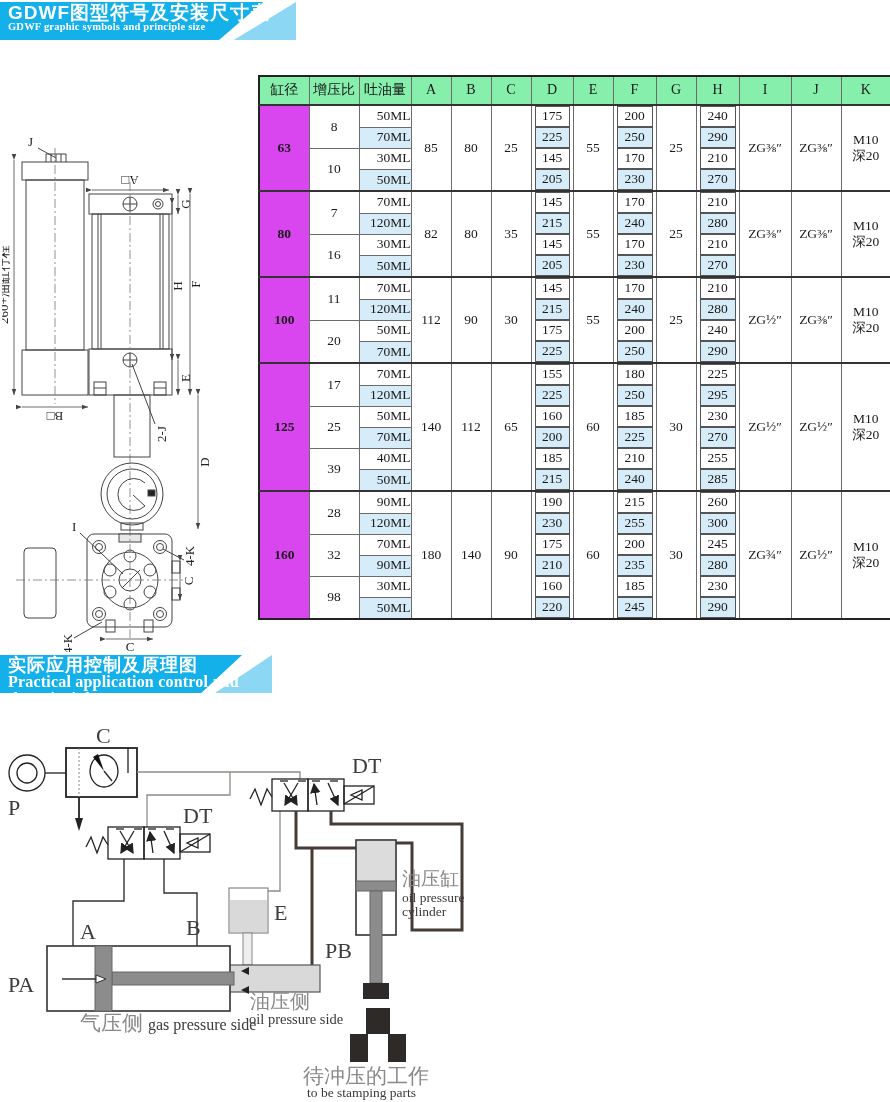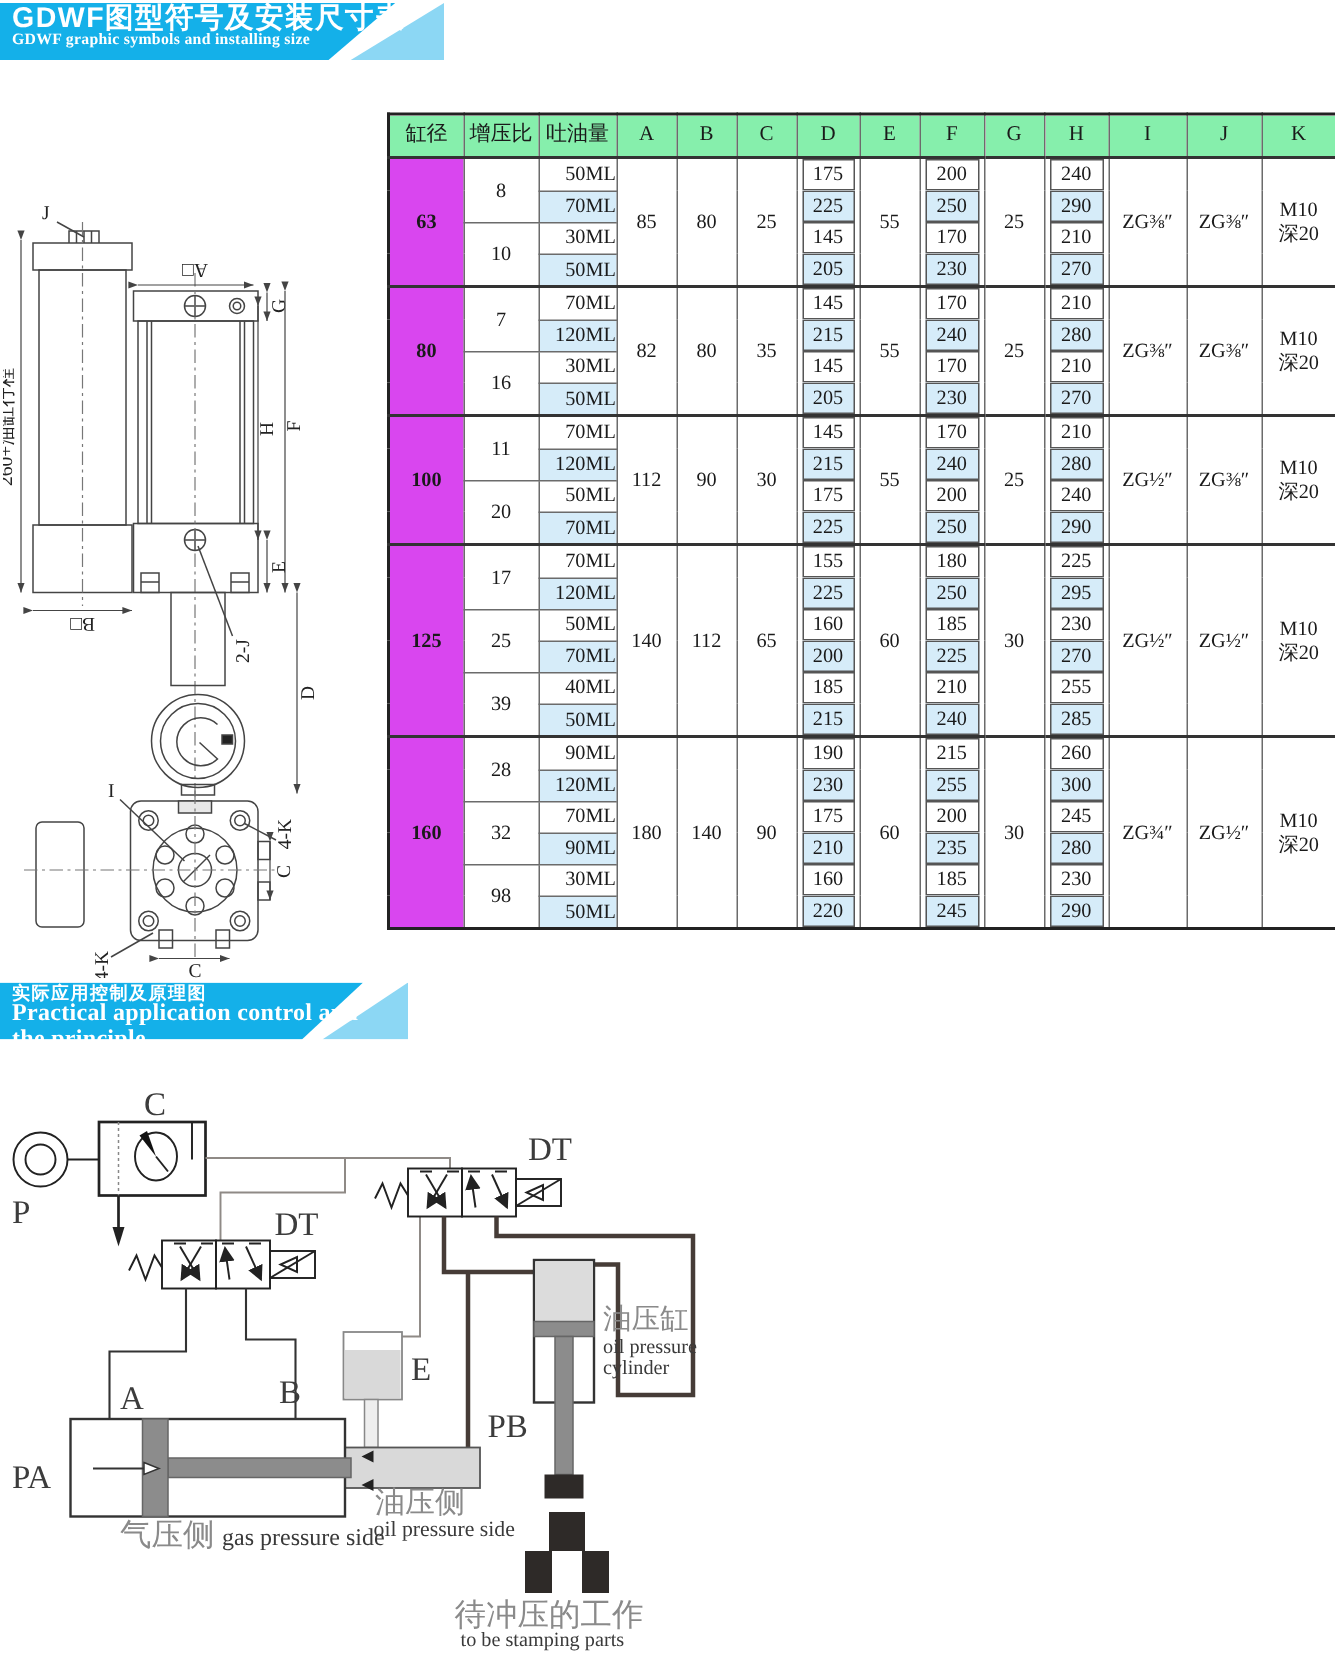--- a/index.html
+++ b/index.html
@@ -53,21 +53,21 @@
 </head>
 <body>
 
 <div id="page">
 
   <div class="banner" style="top:2px;width:296px;">
     <div class="b-main"></div>
     <div class="b-tri"></div>
     <div class="b-text">
       <div class="b-title">GDWF图型符号及安装尺寸表</div>
-      <div class="b-sub">GDWF graphic symbols and installing size</div>
+      <div class="b-sub">GDWF graphic symbols and principle size</div>
     </div>
   </div>
 
   <svg style="left:2px;top:62px;" width="254" height="590" viewBox="0 0 254 590">
     <defs>
       <marker id="da" markerWidth="9" markerHeight="8" refX="8" refY="4" orient="auto">
         <path d="M0,1 L8,4 L0,7 Z" fill="#444"></path>
       </marker>
     </defs>
 
@@ -575,21 +575,21 @@
             </td>
       </tr>
     </tbody>
   </table>
   </div>
 
   <div class="banner" style="top:655px;width:272px;">
     <div class="b-main"></div>
     <div class="b-tri"></div>
     <div class="b-text">
-      <div class="b-title" style="font-size:12px">实际应用控制及原理图</div>
+      <div class="b-title" style="font-size:18px">实际应用控制及原理图</div>
       <div class="b-sub" style="font-size:16px">Practical application control and the principle</div>
     </div>
   </div>
 
   <svg style="left:0;top:705px;" width="480" height="397" viewBox="0 0 480 397">
     <defs>
       <marker id="ah" markerWidth="10" markerHeight="9" refX="7" refY="4.5" orient="auto">
         <path d="M0,0.5 L8,4.5 L0,8.5 Z" fill="#222"></path>
       </marker>
       <g id="valvesym">

